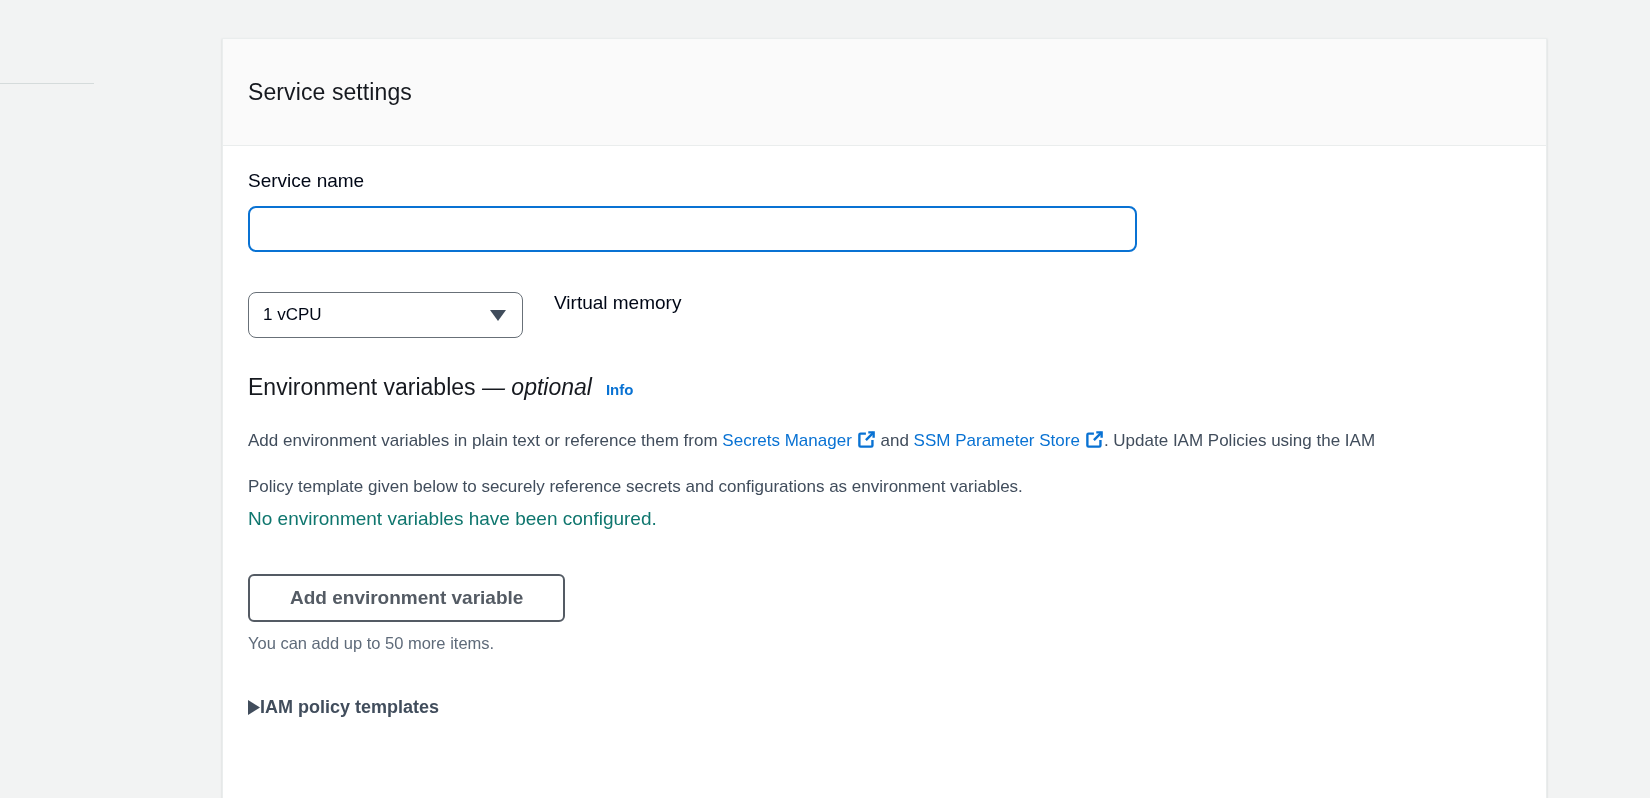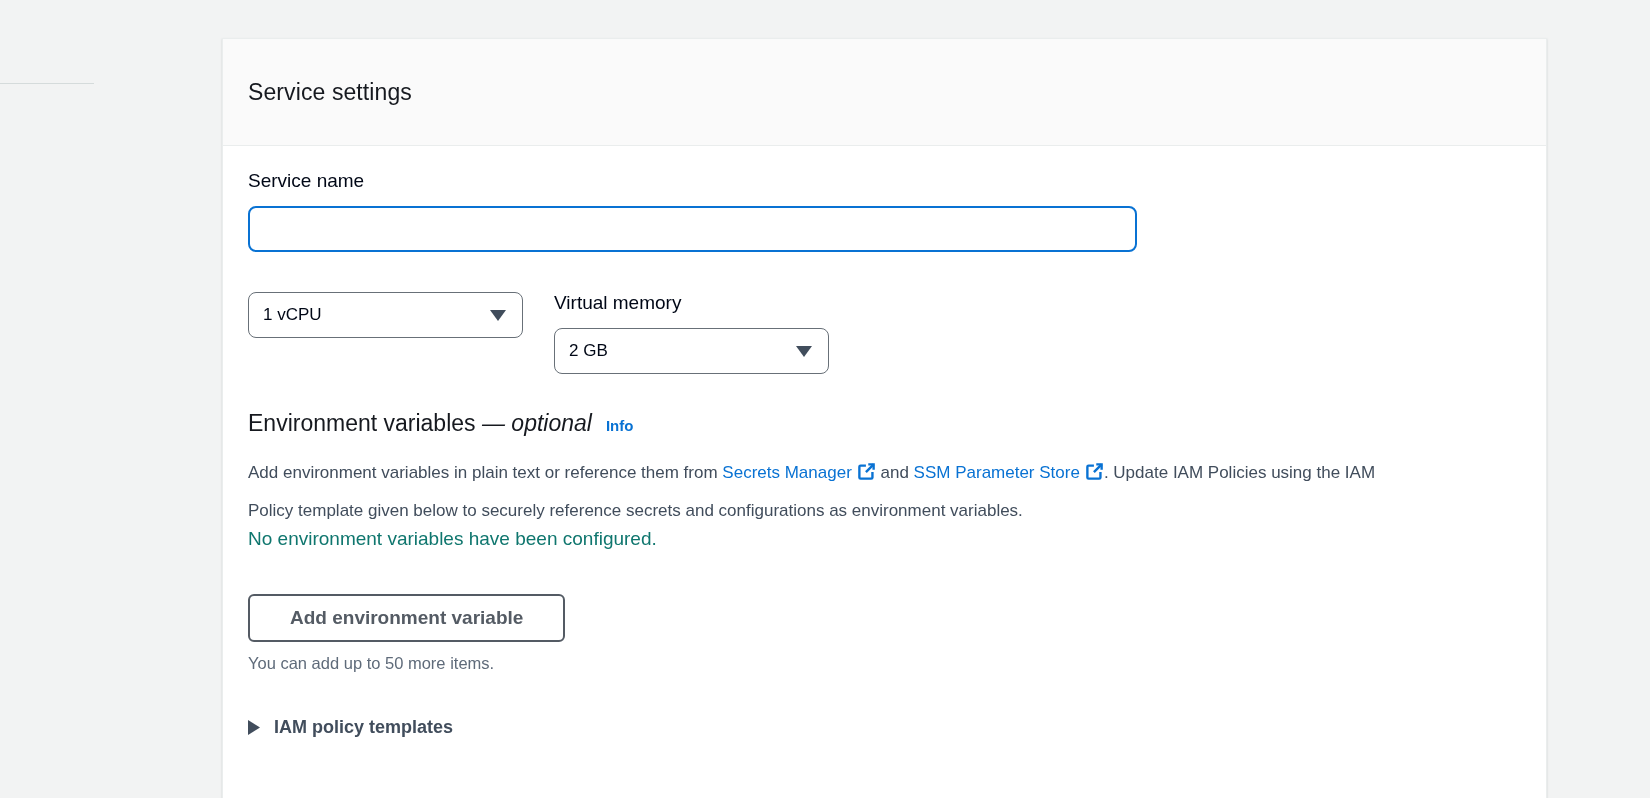--- a/index.html
+++ b/index.html
@@ -90,21 +90,21 @@
     margin-left: 14px;
     font-size: 15px;
     font-weight: 700;
     color: #0972d3;
     text-decoration: none;
   }
   .desc {
     margin-top: 18px;
     max-width: 1160px;
     font-size: 17px;
-    line-height: 35px;
+    line-height: 43px;
     color: #414d5c;
   }
   .desc a {
     color: #0972d3;
     text-decoration: none;
     white-space: nowrap;
   }
   .ext-icon {
     display: inline-block;
     vertical-align: -3px;
@@ -130,21 +130,21 @@
   }
   .limit-text {
     margin-top: 12px;
     font-size: 16.5px;
     color: #5f6b7a;
   }
   .expandable {
     margin-top: 44px;
     display: flex;
     align-items: center;
-    gap: 14px;
+    gap: 0;
     cursor: pointer;
   }
   .expandable .exp-label {
     font-size: 18px;
     font-weight: 700;
     color: #414d5c;
   }
 </style>
 </head>
 <body>
@@ -168,28 +168,20 @@
           <span>1 vCPU</span>
           <span class="caret-icon">
             <svg width="16" height="11" viewBox="0 0 16 11">
                 <polygon points="0,0 16,0 8,11" fill="#414d5c"></polygon>
               </svg>
           </span>
         </div>
       </div>
       <div>
         <label class="field-label">Virtual memory</label>
-        <div class="select">
-          <span>2 GB</span>
-          <span class="caret-icon">
-            <svg width="16" height="11" viewBox="0 0 16 11">
-                <polygon points="0,0 16,0 8,11" fill="#414d5c"></polygon>
-              </svg>
-          </span>
-        </div>
       </div>
     </div>
 
     <div class="section-heading">
       <h2><span>Environment variables</span> <span class="optional">— optional</span></h2>
       <a href="#" class="info-link">Info</a>
     </div>
 
     <p class="desc"><span>Add environment variables in plain text or reference them from </span><a href="#"><span>Secrets Manager</span><span class="ext-icon"><svg width="19" height="19" viewBox="0 0 16 16" fill="none" stroke="#0972d3" stroke-width="2">
               <path d="M13 8.5V13a1 1 0 0 1-1 1H3a1 1 0 0 1-1-1V4a1 1 0 0 1 1-1h4.5"></path>

